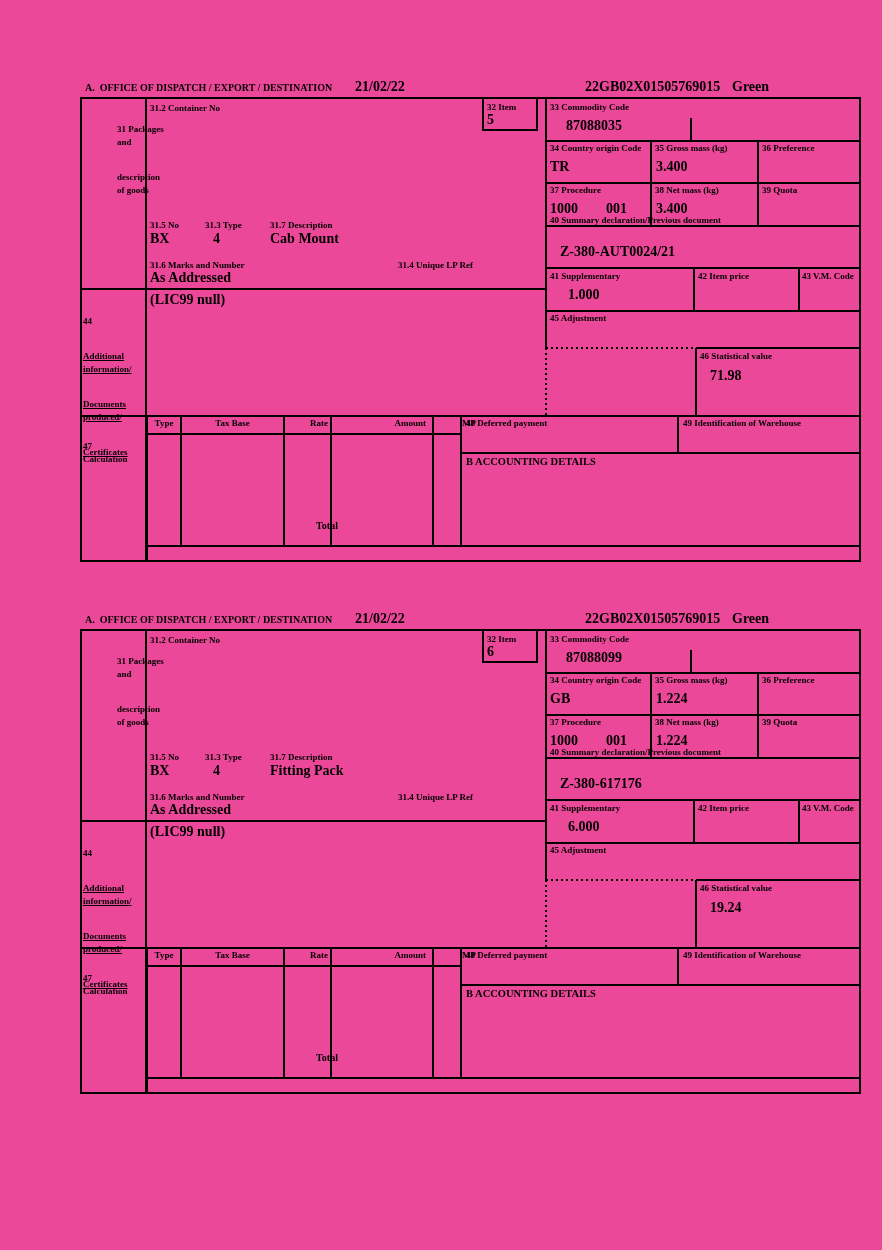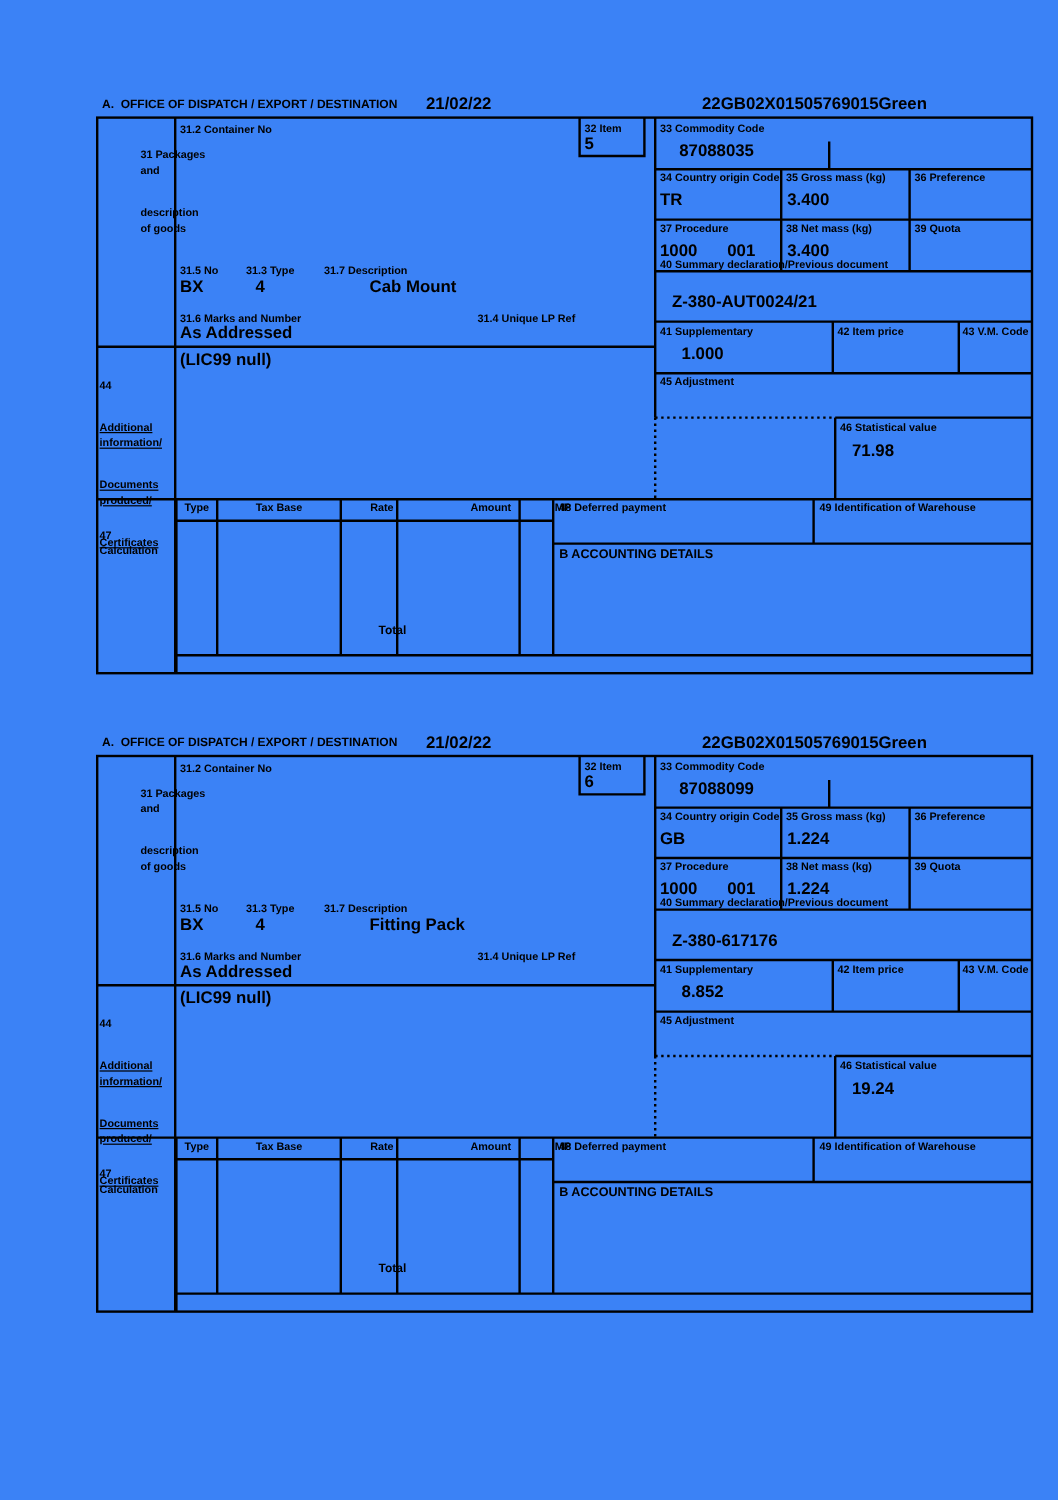--- a/index.html
+++ b/index.html
@@ -1,17 +1,17 @@
 <!DOCTYPE html>
 <html><head>
 <meta charset="utf-8">
 <style>
   html,body { margin:0; padding:0; background:#fff; }
-  .page { position:relative; width:882px; height:1250px; background:#3b82f6;
-          font-family:Liberation Sans, sans-serif; color:#000; overflow:hidden; }
+  .page { position:relative; width:882px; height:1250px; background:#ec4899;
+          font-family:Liberation Serif, serif; color:#000; overflow:hidden; }
   .form { position:absolute; left:80px; width:782px; height:486px; }
   .grid { position:absolute; left:0; top:0; }
   .grid line, .grid rect, .grid polyline { stroke:#000; stroke-width:2; }
   .grid .dot { stroke-dasharray:2 3; }
   .t { position:absolute; white-space:pre; }
   .lbl { font-size:9px; font-weight:bold; line-height:11px; }
   .val { font-size:14px; font-weight:bold; line-height:15px; }
   .blk div { line-height:13px; }
   .u { text-decoration:underline; }
   .office { left:5px; top:4px; font-size:10px; font-weight:bold; }
@@ -42,21 +42,21 @@
   .l42   { left:618px; top:193px; }
   .l43   { left:722px; top:193px; }
   .l45   { left:470px; top:235px; }
   .l46   { left:620px; top:273px; }
   .v46   { left:630px; top:290px; }
   .l31-5 { left:70px;  top:142px; }
   .l31-3 { left:125px; top:142px; }
   .l31-7 { left:190px; top:142px; }
   .vpkno { left:70px;  top:153px; }
   .vpkty { left:133px; top:153px; }
-  .vdesc { left:190px; top:153px;margin-left:38px; }
+  .vdesc { left:190px; top:153px; }
   .l31-6 { left:70px;  top:182px; }
   .l31-4 { left:318px; top:182px; }
   .vmarks{ left:70px;  top:192px; }
   .l44   { left:3px;  top:215px; }
   .v44   { left:70px; top:214px; }
   .l47   { left:3px;  top:340px; }
   .h-type    { left:67px;  width:34px;  top:340px; text-align:center; }
   .h-taxbase { left:101px; width:103px; top:340px; text-align:center; }
   .h-rate    { left:204px; width:44px;  top:340px; text-align:right; padding-right:2px; }
   .h-amount  { left:251px; width:95px;  top:340px; text-align:right; padding-right:15px; }
@@ -233,21 +233,21 @@
     <div class="t lbl l36">36 Preference</div>
     <div class="t lbl l37">37 Procedure</div>
     <div class="t val v37a">1000</div>
     <div class="t val v37b">001</div>
     <div class="t lbl l38">38 Net mass (kg)</div>
     <div class="t val v38">1.224</div>
     <div class="t lbl l39">39 Quota</div>
     <div class="t lbl l40">40 Summary declaration/Previous document</div>
     <div class="t val v40">Z-380-617176</div>
     <div class="t lbl l41">41 Supplementary</div>
-    <div class="t val v41">8.852</div>
+    <div class="t val v41">6.000</div>
     <div class="t lbl l42">42 Item price</div>
     <div class="t lbl l43">43 V.M. Code</div>
     <div class="t lbl l45">45 Adjustment</div>
     <div class="t lbl l46">46 Statistical value</div>
     <div class="t val v46">19.24</div>
 
     <div class="t lbl l31-5">31.5 No</div>
     <div class="t lbl l31-3">31.3 Type</div>
     <div class="t lbl l31-7">31.7 Description</div>
     <div class="t val vpkno">BX</div>

